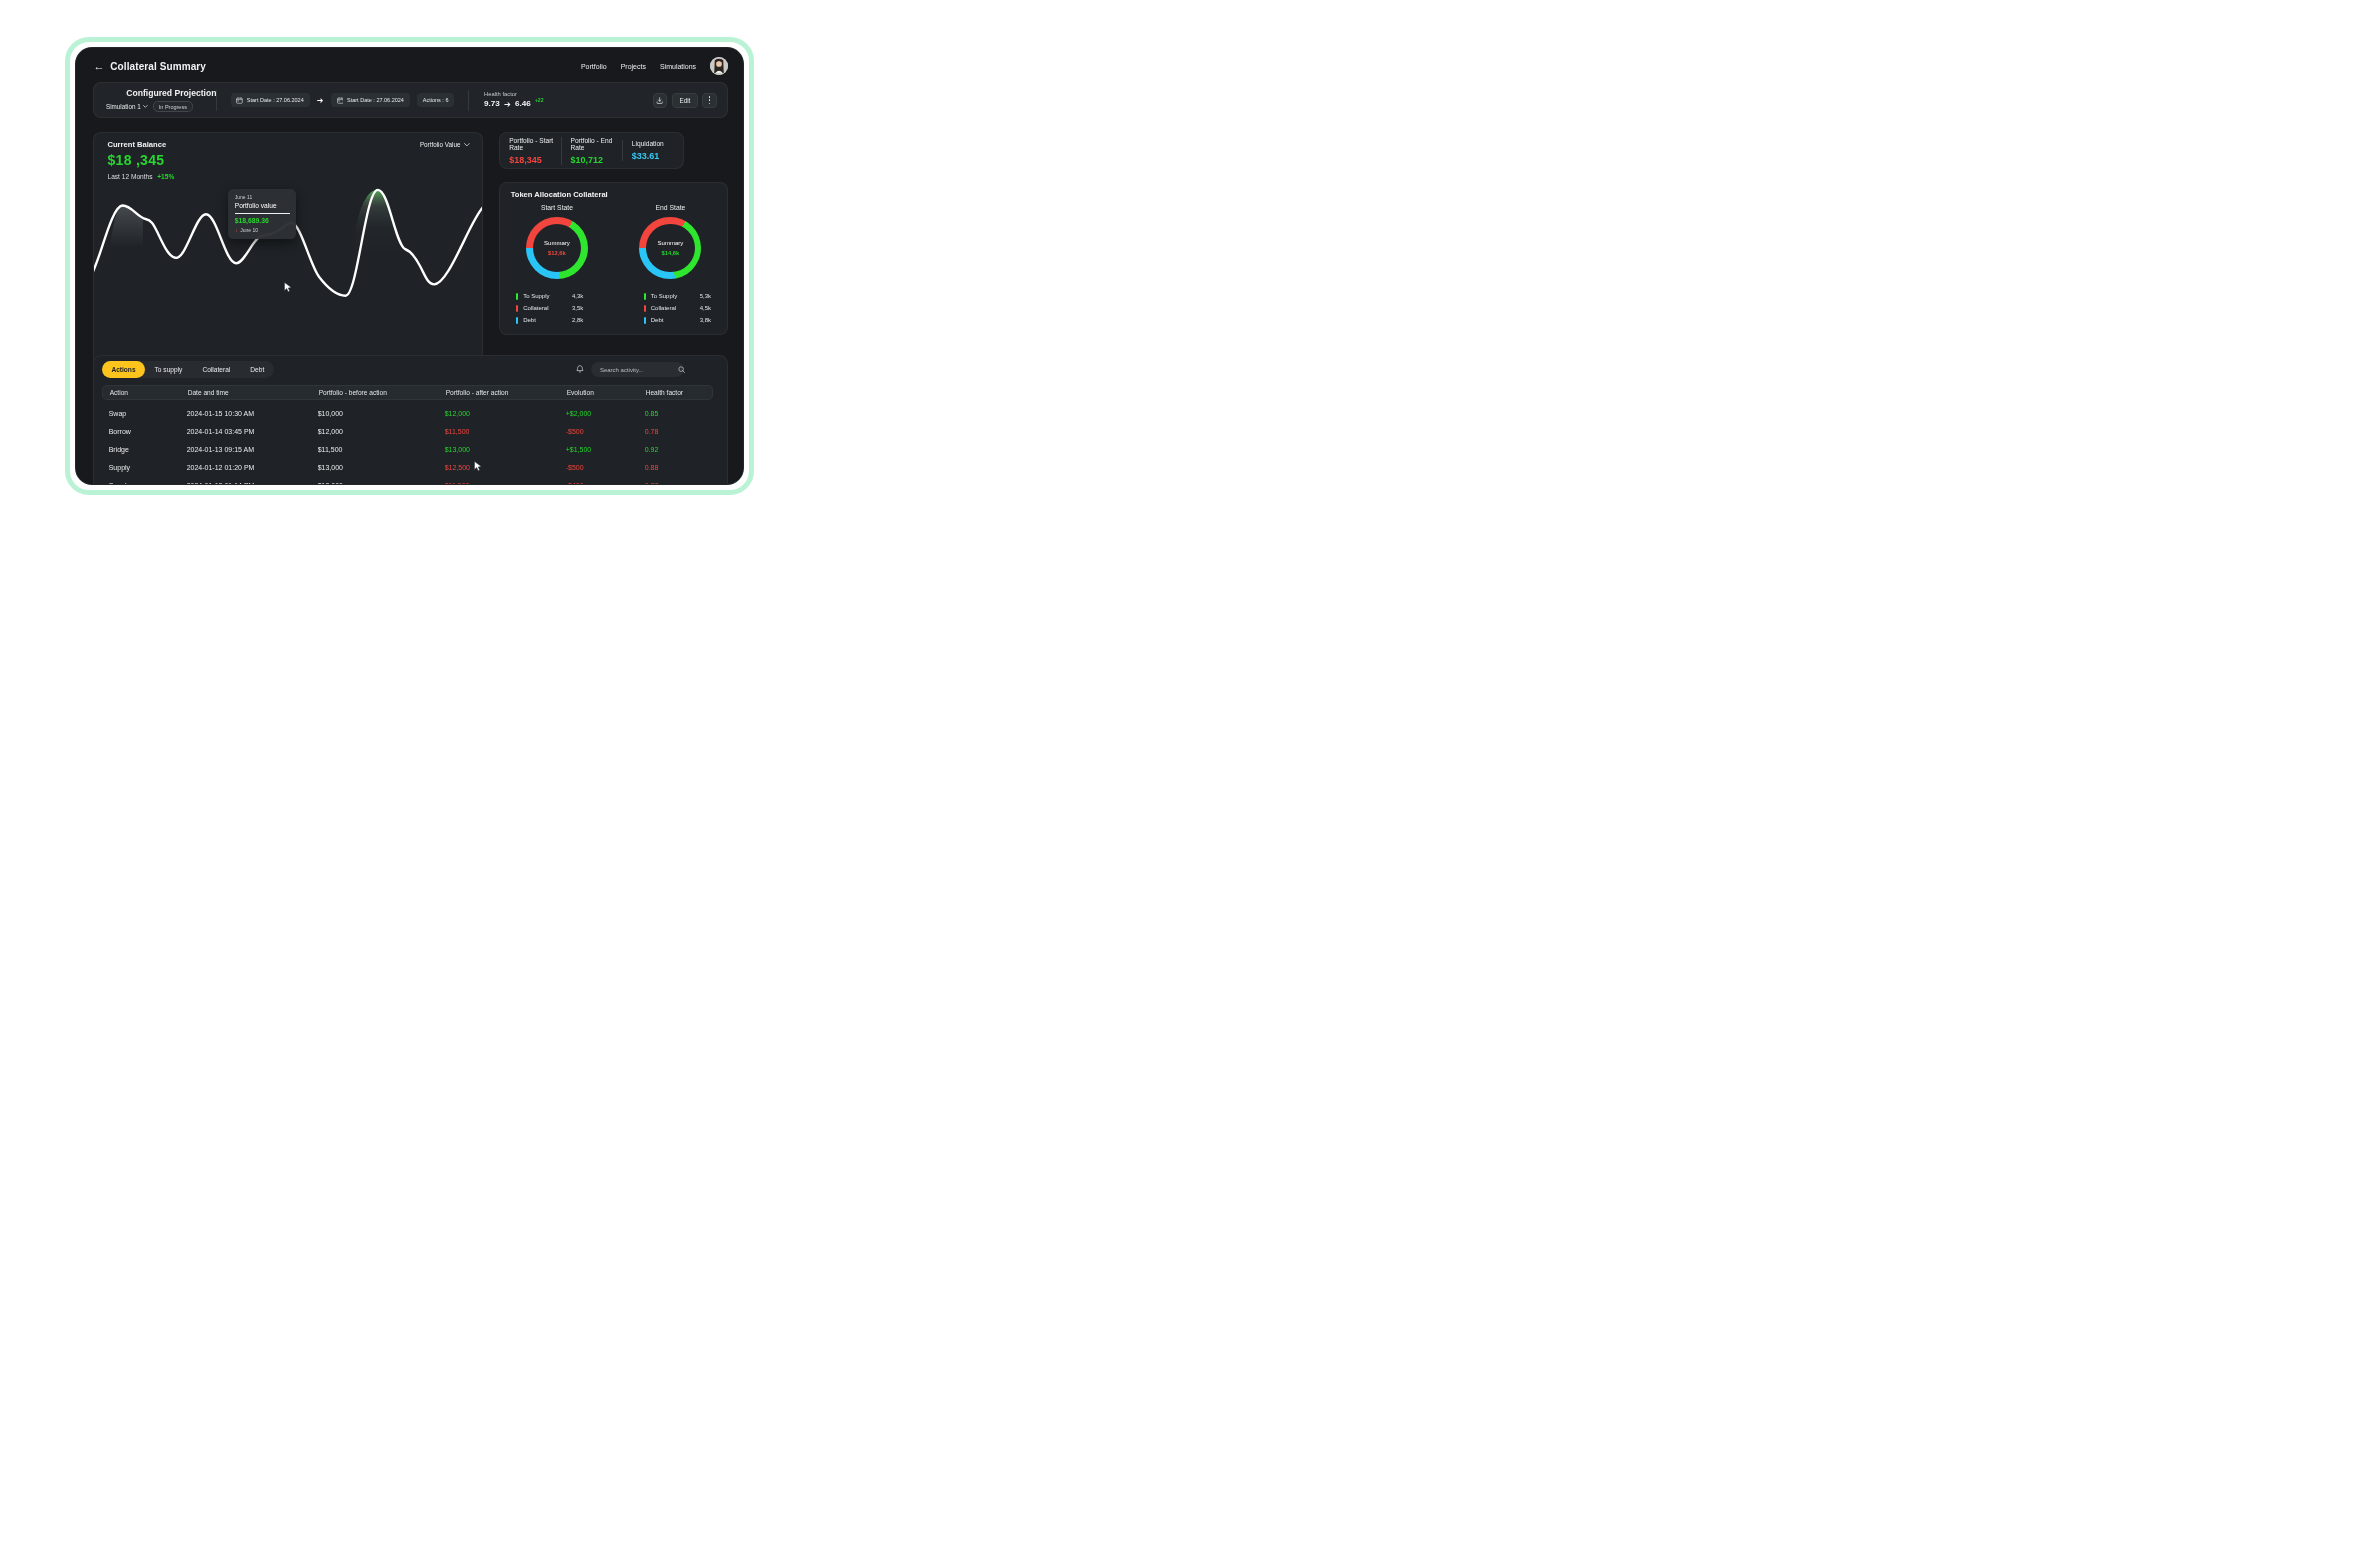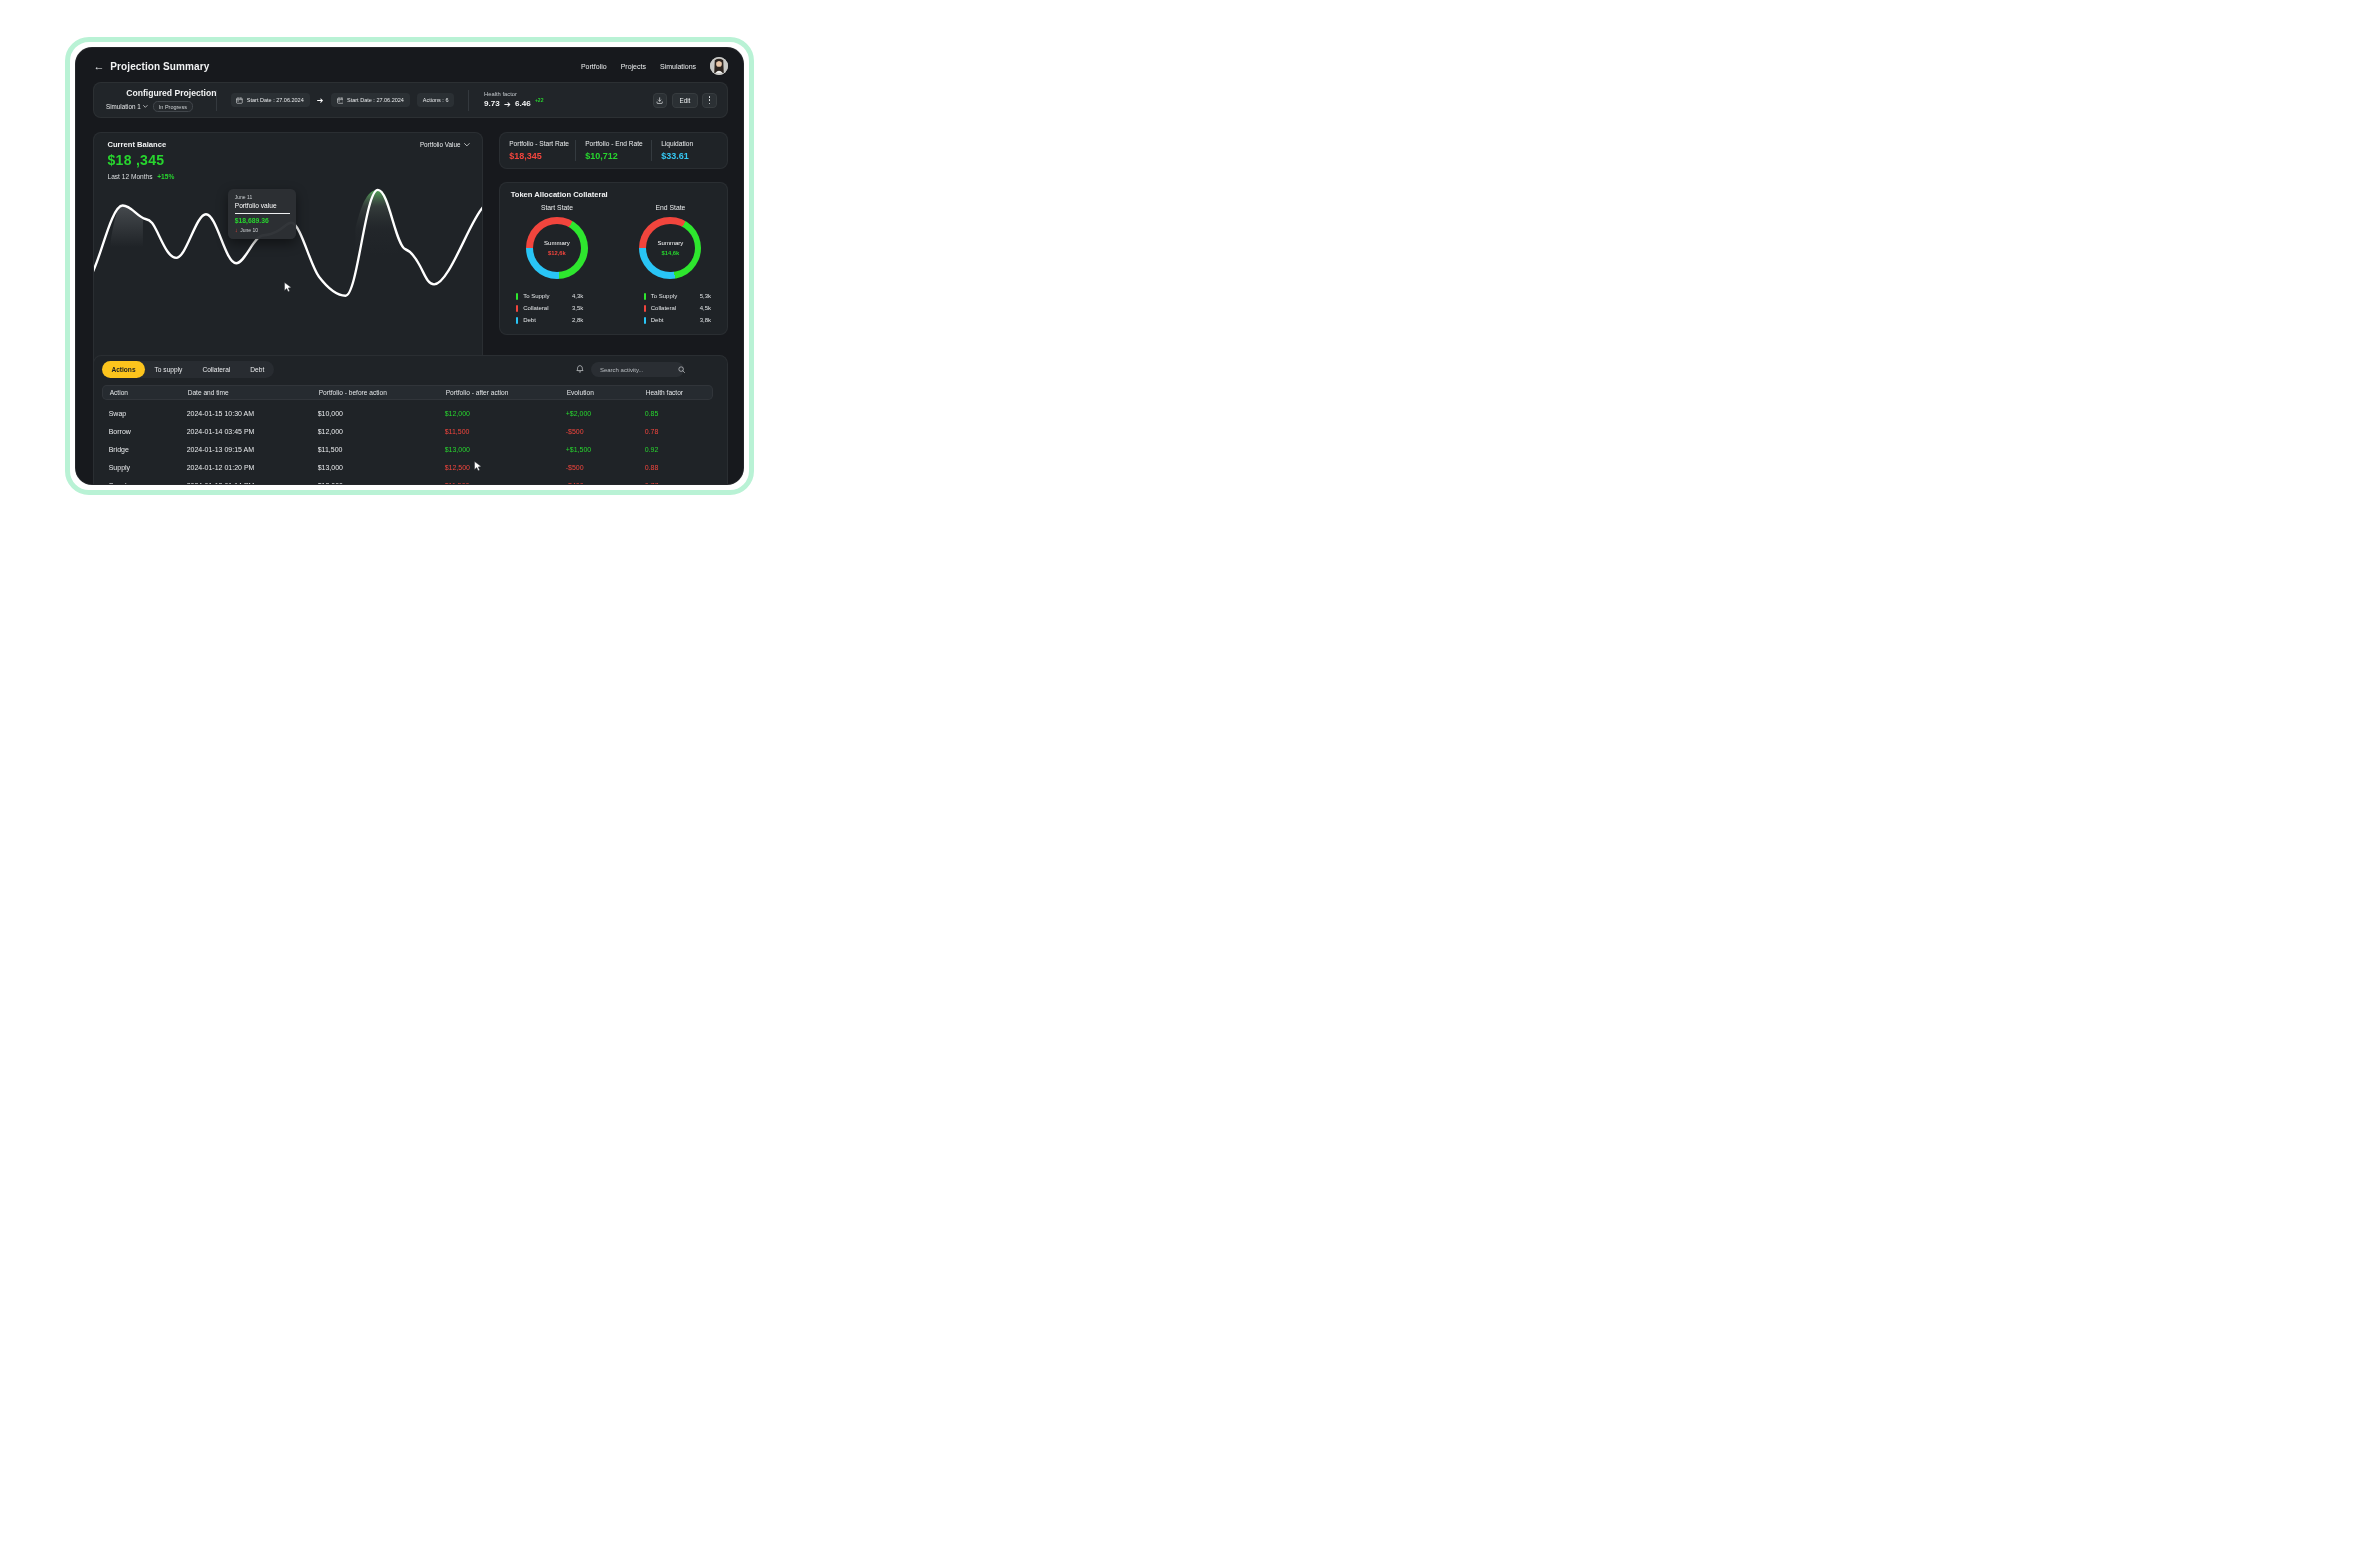--- a/index.html
+++ b/index.html
@@ -56,21 +56,21 @@
              border-radius:5.2px; padding:5.2px 6.3px 5.8px; box-shadow:0 4.2px 11.5px rgba(0,0,0,.45); }
   .tt-date { font-size:5px; color:#c9cdd0; }
   .tt-label { font-size:6.6px; color:#ffffff; margin-top:1.6px; }
   .tt-hr { height:0.5px; background:#eef0f1; margin:3.7px 0 4.2px; }
   .tt-value { font-size:6.8px; font-weight:700; color:#27d52e; }
   .tt-cmp { margin-top:3.1px; display:flex; align-items:center; gap:2.6px; font-size:5px; color:#cfd3d6; }
   .tt-cmp .dn { color:#f2453d; font-size:5.8px; }
   .cursor { position:absolute; pointer-events:none; }
 
   
-  .stats { left:423px; top:84px; width:229px; height:37px; display:flex; align-items:center; }
+  .stats { left:423px; top:84px; width:185px; height:37px; display:flex; align-items:center; }
   .stat { flex:1; padding-left:9px; }
   .stat-label { font-size:6.6px; color:#eceeef; }
   .stat-value { margin-top:3.7px; font-size:9px; font-weight:700; }
 
   
   .alloc { left:423px; top:134px; width:229px; height:153px; }
   .alloc-title { position:absolute; left:10.5px; top:6.8px; font-size:7.6px; font-weight:800; }
   .alloc-cols { position:absolute; left:0; right:0; top:21px; display:flex; }
   .alloc-col { flex:1; display:flex; flex-direction:column; align-items:center; }
   .state-label { font-size:6.8px; color:#e9ebec; }
@@ -111,21 +111,21 @@
 </style>
 </head>
 <body>
 
 <div class="shell">
 <div class="app">
 
   <div class="hdr">
     <div class="back">
       <span class="arr">←</span>
-      <span class="page-title">Projection Summary</span>
+      <span class="page-title">Collateral Summary</span>
     </div>
     <div class="hdr-right">
       <span style="display:flex;gap:14px;">
 
       <span class="nav-item">Portfolio</span>
             <span class="nav-item">Projects</span>
             <span class="nav-item">Simulations</span>
           </span>
       <span class="avatar">
         <svg class="icon" width="18" height="18" viewBox="0 0 34 34">

